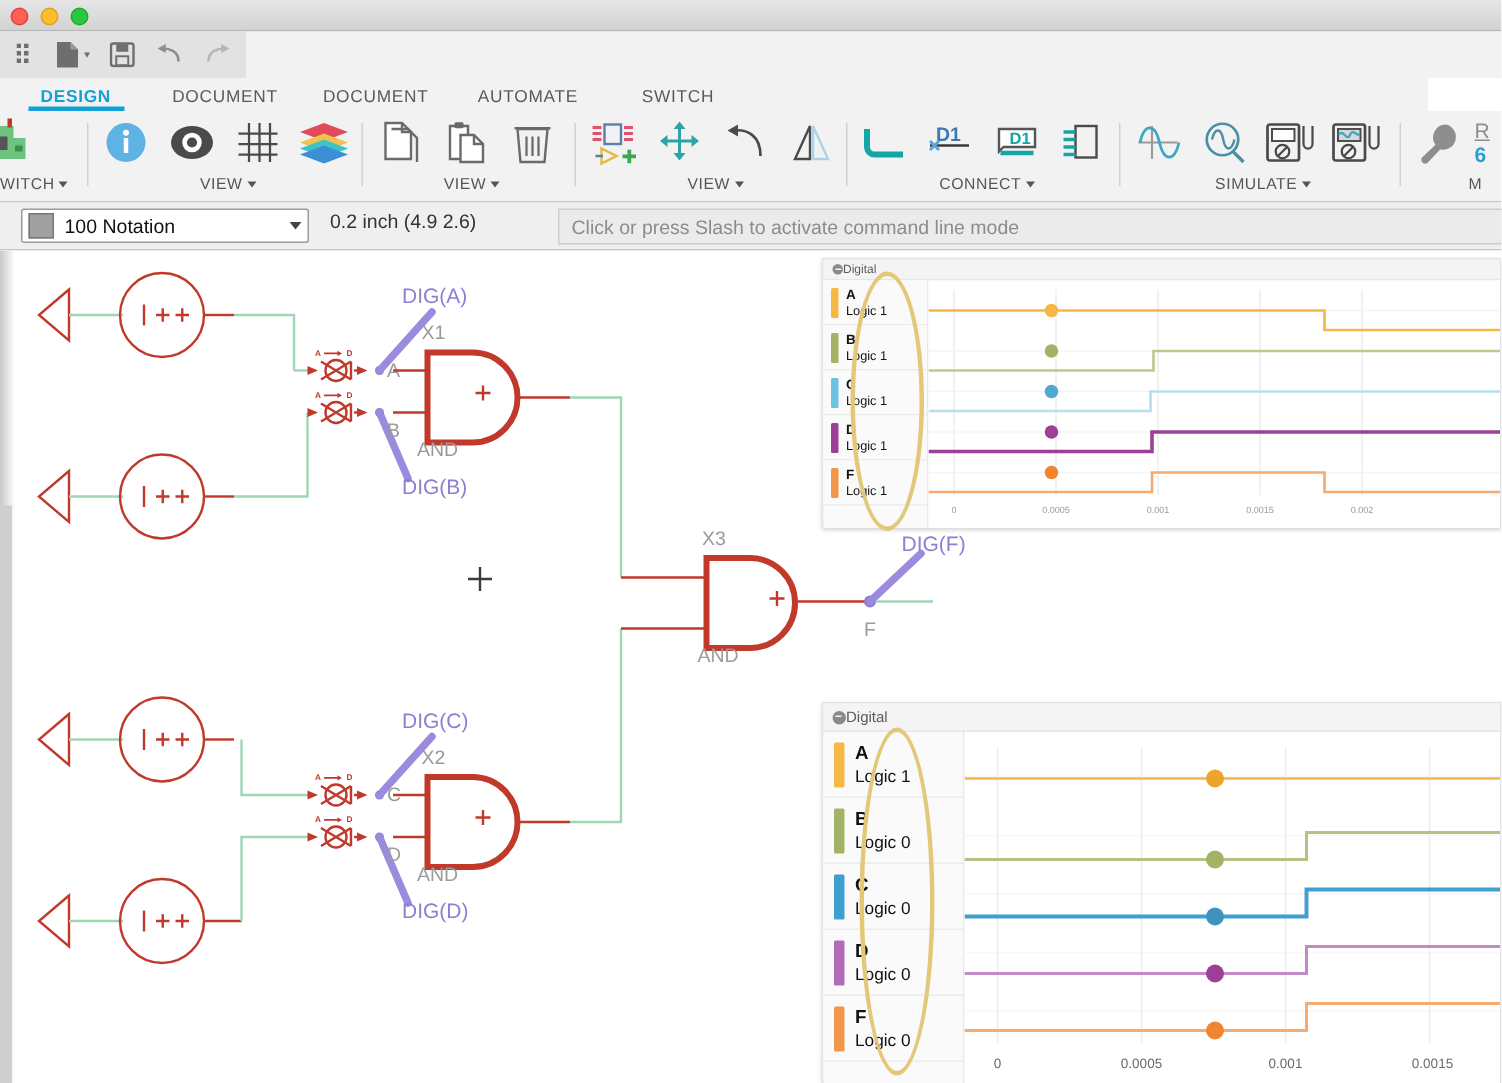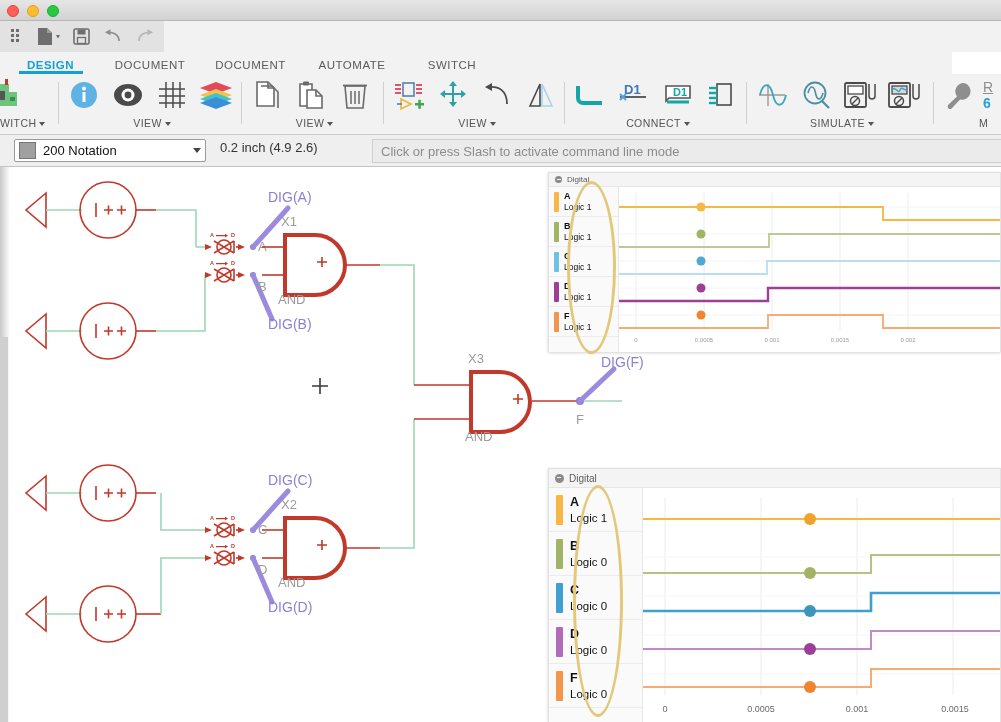--- a/index.html
+++ b/index.html
@@ -120,21 +120,21 @@
   }
 
   
   .simpanel {
     position: absolute; background: #ffffff;
     box-shadow: 0 1px 3px rgba(0,0,0,.18);
     border: 1px solid #e3e3e3;
   }
   .sim-head {
     height: 14px; background: #f4f4f4; border-bottom: 1px solid #e6e6e6;
-    display: flex; align-items: center; padding-left: 6px; gap: 5px;
+    display: flex; align-items: center; padding-left: 6px; 
   }
   .sim-head-dot {
     width: 7px; height: 7px; border-radius: 50%; background: #8a8a8a;
     position: relative;
   }
   .sim-head-dot::after {
     content: ""; position: absolute; left: 1.5px; top: 3px;
     width: 4px; height: 1px; background: #f4f4f4;
   }
   .sim-head-title { font-size: 8px; color: #5b5b5b; }
@@ -458,21 +458,21 @@
       </div>
       <div class="rlabel" style="text-align:left;padding-left:42px;">
         <span>M</span>
       </div>
     </div>
   </div>
 
   <div class="cmdbar">
     <div class="notation-select">
       <span class="swatch"></span>
-      <span>200 Notation</span>
+      <span>100 Notation</span>
       <span class="caret-sm"></span>
     </div>
     <div class="coord">0.2 inch (4.9 2.6)</div>
     <div class="cmdline">
       <span>Click or press Slash to activate command line mode</span>
     </div>
   </div>
 
   <div class="canvas">
     <div class="gutter"></div>

